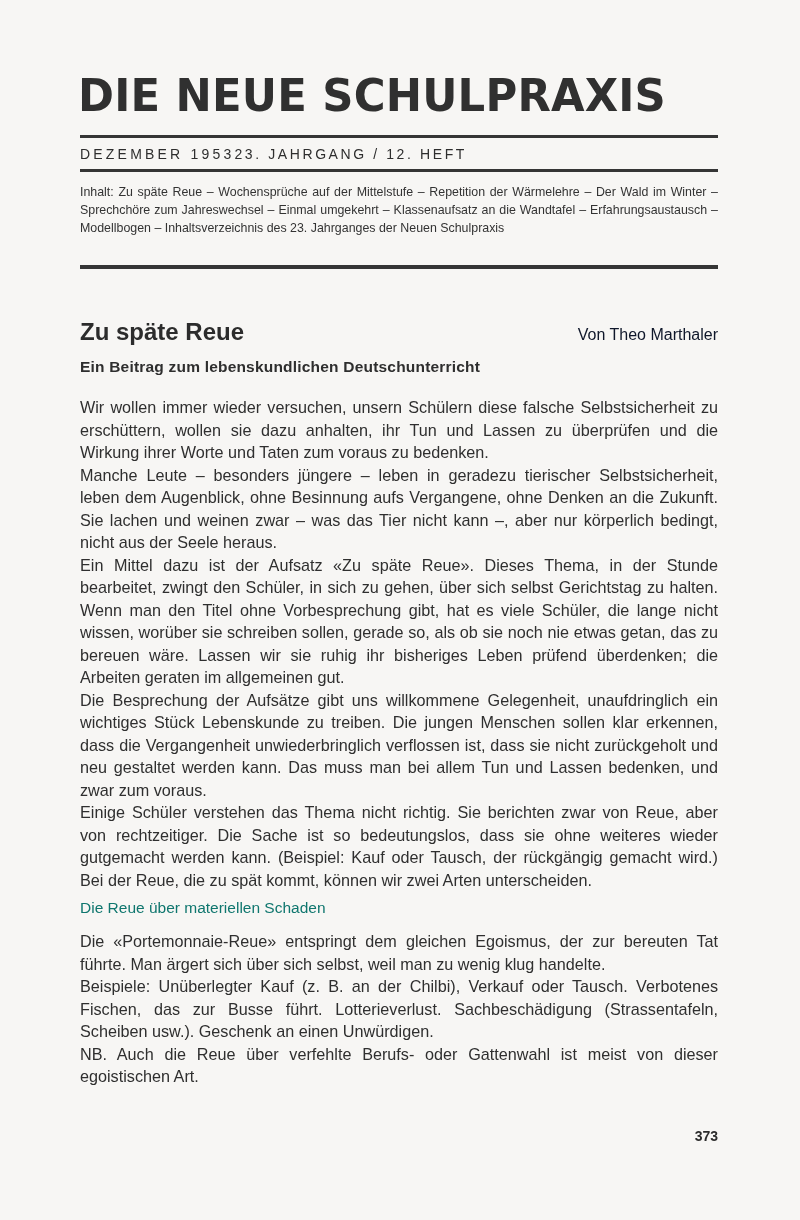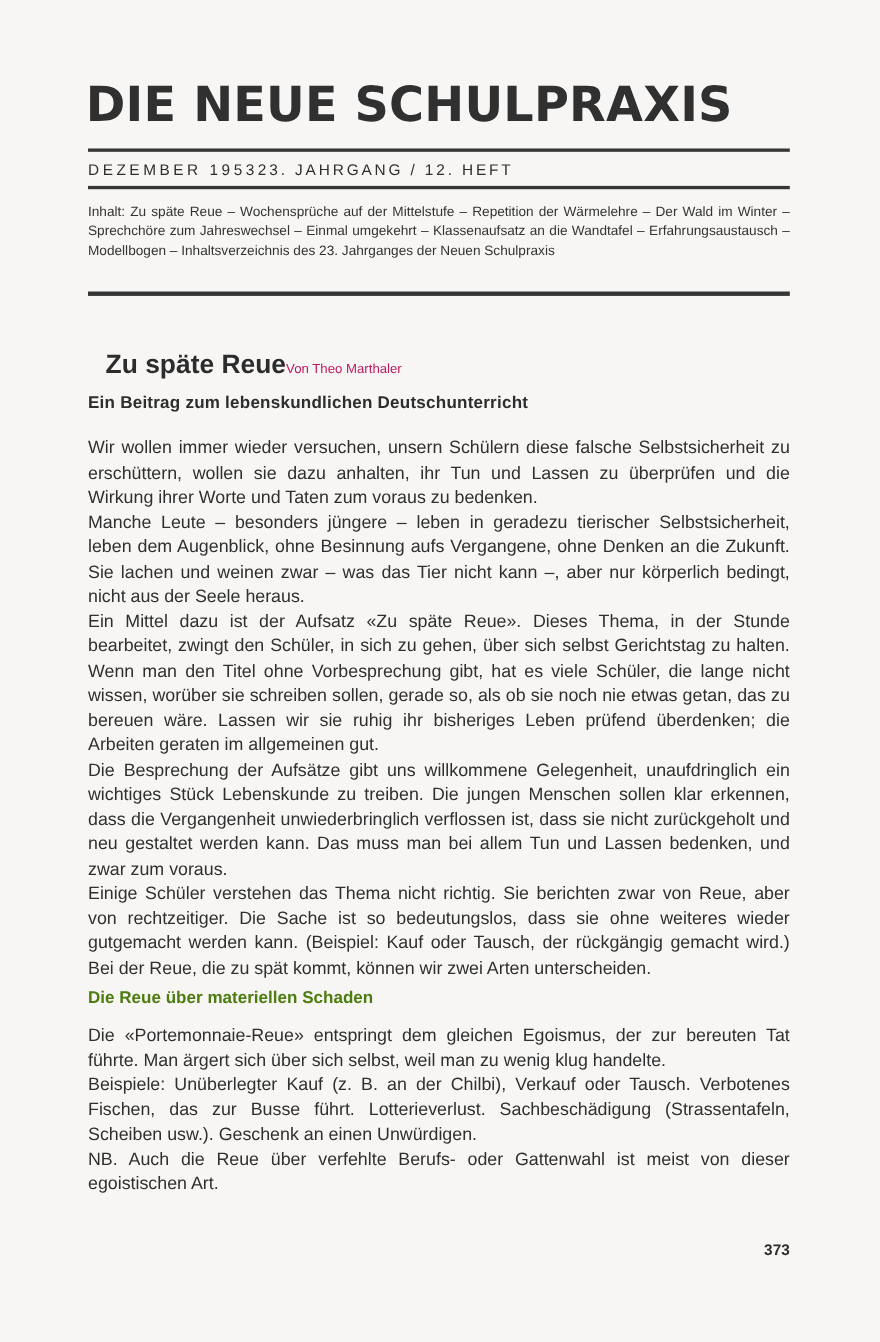--- a/index.html
+++ b/index.html
@@ -30,38 +30,38 @@
   }
   .issue-line .right { letter-spacing: 2.6px; margin-right: -3px; }
   .toc {
     position: absolute; top: 183px; left: 0; width: 638px;
     font-size: 12.4px; line-height: 18px; color: #333;
     text-align: justify;
   }
   .toc b { font-weight: normal; }
   .art-head {
     position: absolute; top: 318px; left: 0; width: 638px;
-    display: flex; align-items: baseline; margin-left: 16px;
+    display: flex; justify-content: space-between; align-items: baseline;
   }
   .art-title { font-size: 24px; font-weight: bold; color: #2c2c2c; }
-  .art-author { font-size: 12px; color: #be185d; }
+  .art-author { font-size: 16px; color: #0f172a; }
   .art-sub {
     position: absolute; top: 358px; left: 0;
     font-size: 15.5px; font-weight: bold; color: #2e2e2e; letter-spacing: 0.2px;
   }
   .body-text {
     position: absolute; left: 0; width: 638px;
     font-size: 16.2px; line-height: 22.5px; color: #2f2f2f;
     text-align: justify; hyphens: manual;
   }
   .body-text p { margin: 0; }
   .bt1 { top: 396px; }
   .section-h {
     position: absolute; top: 899px; left: 0;
-    font-size: 15.5px; font-weight: bold; color: #4d7c0f;
+    font-size: 15.5px; font-weight: normal; color: #0f766e;
   }
   .bt2 { top: 930px; }
   .page-num {
     position: absolute; top: 1128px; right: 0;
     font-size: 14px; font-weight: bold; color: #2c2c2c;
   }
 </style>
 </head>
 <body>
 

